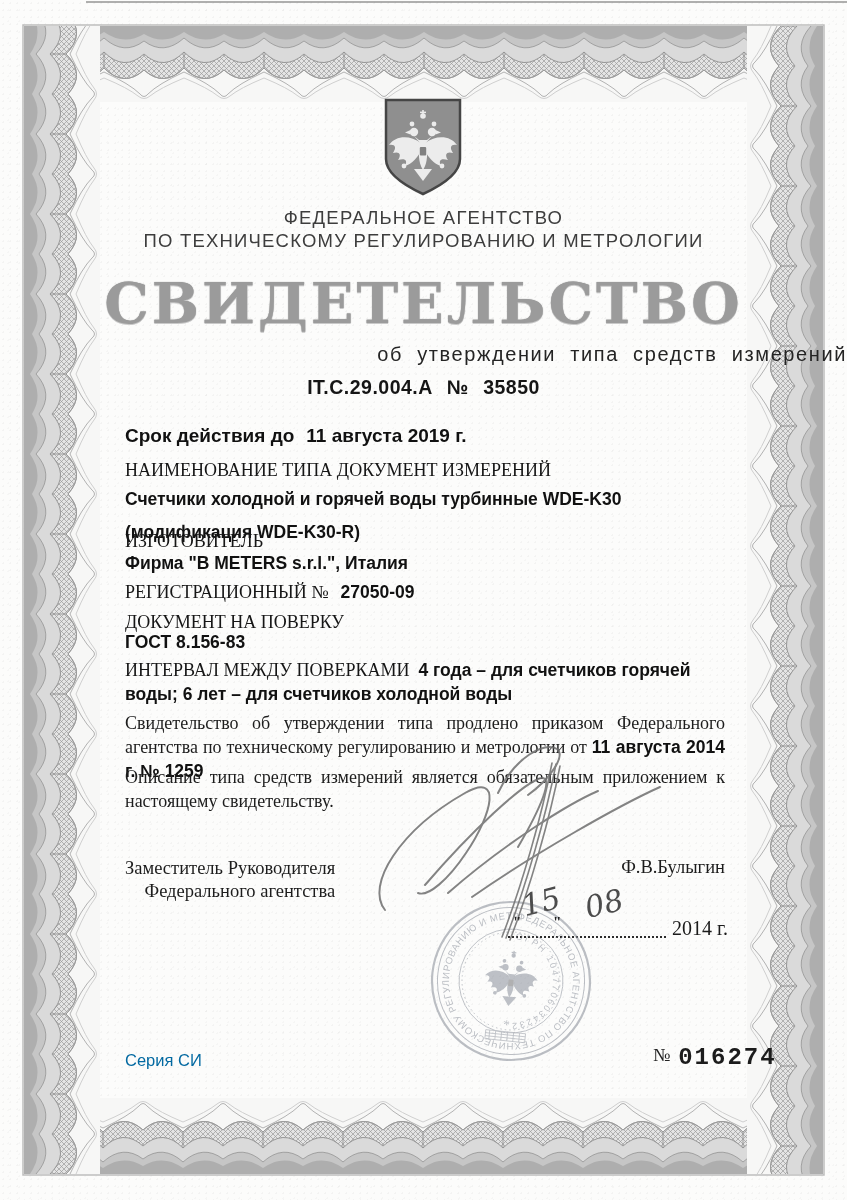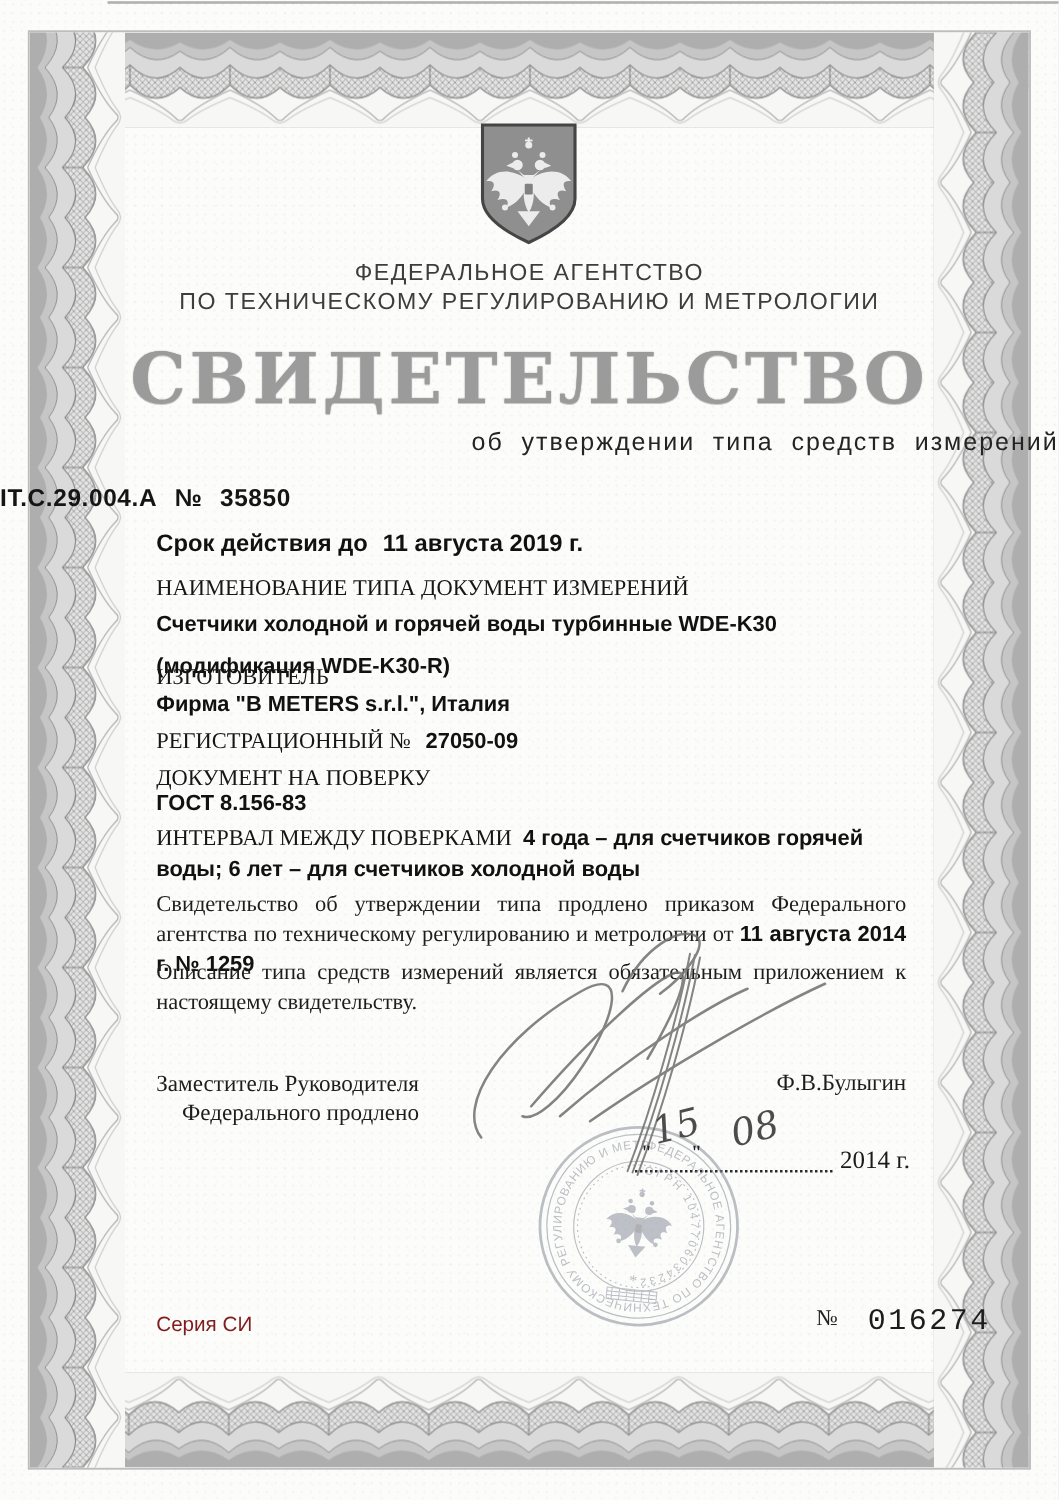--- a/index.html
+++ b/index.html
@@ -23,21 +23,21 @@
 
   .agency{left:0;right:0;top:206px;text-align:center;z-index:2;
     font-family:"Liberation Sans",sans-serif;font-size:18.5px;line-height:23px;
     letter-spacing:1.2px;color:#3d3d3d;}
   .title{left:0;right:0;top:270px;text-align:center;z-index:2;
     font-family:"DejaVu Serif",serif;font-weight:bold;font-size:56px;
     letter-spacing:3px;color:#9b9b9b;text-shadow:0 1px 0 #c9c9c9, 0 0 1px #7e7e7e;}
   .subtitle{left:0;right:0;top:343px;text-align:right;z-index:2;
     font-family:"Liberation Sans",sans-serif;font-size:20px;letter-spacing:1.6px;
     word-spacing:7px;color:#242424;}
-  .certno{left:0;right:0;top:388px;text-align:left;z-index:2;
+  .certno{left:0;right:0;top:376px;text-align:center;z-index:2;
     font-family:"Liberation Sans",sans-serif;font-weight:bold;font-size:19.5px;
     letter-spacing:.5px;color:#151515;}
   .certno .gap{display:inline-block;width:14px;}
 
   .content{position:absolute;left:125px;width:600px;top:0;z-index:2;}
   .content .blk{position:absolute;left:0;width:600px;}
   .lbl{font-family:"Liberation Serif",serif;font-size:18px;color:#161616;}
   .val{font-family:"Liberation Sans",sans-serif;font-weight:bold;font-size:17.5px;color:#111;}
   .bold-sans{font-family:"Liberation Sans",sans-serif;font-weight:bold;font-size:19px;color:#111;}
   .two-line{line-height:33px;}
@@ -52,25 +52,25 @@
 
   .hand{position:absolute;z-index:4;font-family:"DejaVu Serif",serif;font-style:italic;
     color:#4c4c4c;font-size:30px;transform:rotate(-14deg);}
   .quote{position:absolute;z-index:4;font-family:"Liberation Serif",serif;font-weight:bold;
     font-size:15px;color:#222;}
   .dotline{position:absolute;left:508px;top:922px;width:158px;height:14px;z-index:2;
     border-bottom:2px dotted #2c2c2c;}
   .yearlbl{position:absolute;left:672px;top:917px;z-index:2;font-size:20px;color:#1b1b1b;}
 
   .series{position:absolute;left:125px;top:1051px;z-index:2;
-    font-family:"Liberation Sans",sans-serif;font-size:16.5px;color:#7f1d1d;}
+    font-family:"Liberation Sans",sans-serif;font-size:16.5px;color:#0369a1;}
   .serial{position:absolute;left:653px;top:1044px;z-index:2;white-space:nowrap;}
   .serial .nsign{font-family:"Liberation Serif",serif;font-size:18px;color:#222;vertical-align:3px;}
-  .serial .digits{font-family:"Liberation Mono",monospace;font-weight:400;font-size:24px;
-    letter-spacing:2px;color:#1c1c1c;margin-left:24px;}
+  .serial .digits{font-family:"Liberation Mono",monospace;font-weight:700;font-size:24px;
+    letter-spacing:2px;color:#1c1c1c;margin-left:8px;}
 </style>
 </head>
 <body>
 
 <svg width="0" height="0" style="position:absolute" aria-hidden="true">
   <defs>
     <g id="eagle">
       <circle cx="43" cy="9" r="2.8" fill="currentColor"></circle>
       <rect x="42.2" y="3" width="1.6" height="5" fill="currentColor"></rect>
       <rect x="40" y="4.6" width="6" height="1.5" fill="currentColor"></rect>
@@ -171,21 +171,21 @@
     <div class="blk para" style="top:711px">
       <span>Свидетельство об утверждении типа продлено приказом Федерального агентства по техническому регулированию и метрологии от</span>
       <span class="val">11 августа 2014 г. № 1259</span>
     </div>
 
     <div class="blk para" style="top:765px">Описание типа средств измерений является обязательным приложением к настоящему свидетельству.</div>
   </div>
 
   <div class="signer">
     <div>Заместитель Руководителя</div>
-    <div>Федерального продлено</div>
+    <div>Федерального агентства</div>
   </div>
   <div class="signer-name">Ф.В.Булыгин</div>
 
   <svg class="stamp" width="166" height="166" viewBox="0 0 166 166">
     <defs>
       <path id="arc-outer" d="M83,21 a62,62 0 1,1 -0.02,0" fill="none"></path>
       <path id="arc-inner" d="M83,41 a42,42 0 1,1 -0.02,0" fill="none"></path>
     </defs>
     <g stroke="#868c97" fill="none">
       <circle cx="83" cy="83" r="79" stroke-width="2.2"></circle>

